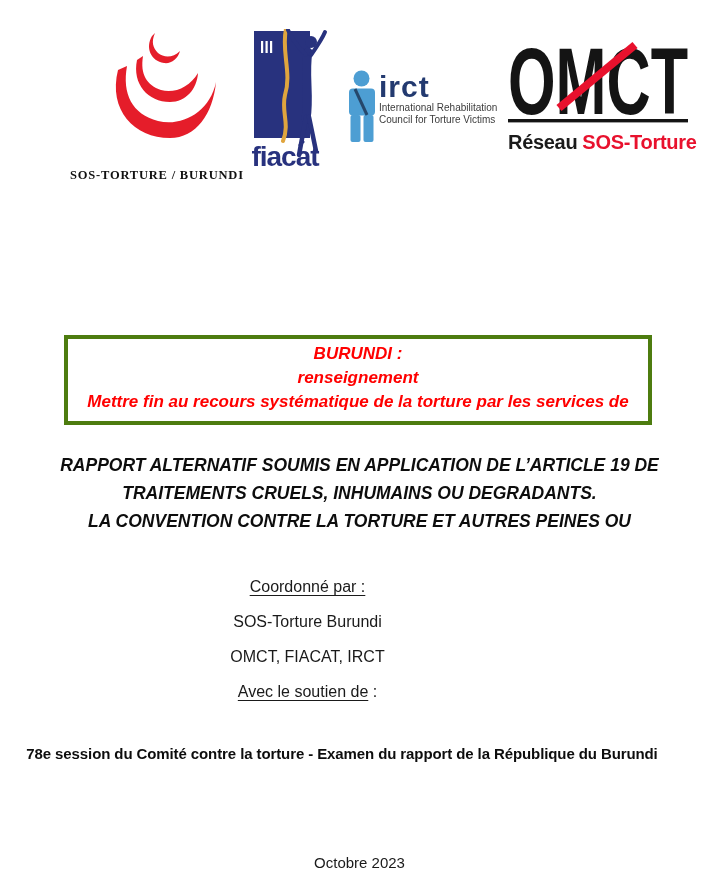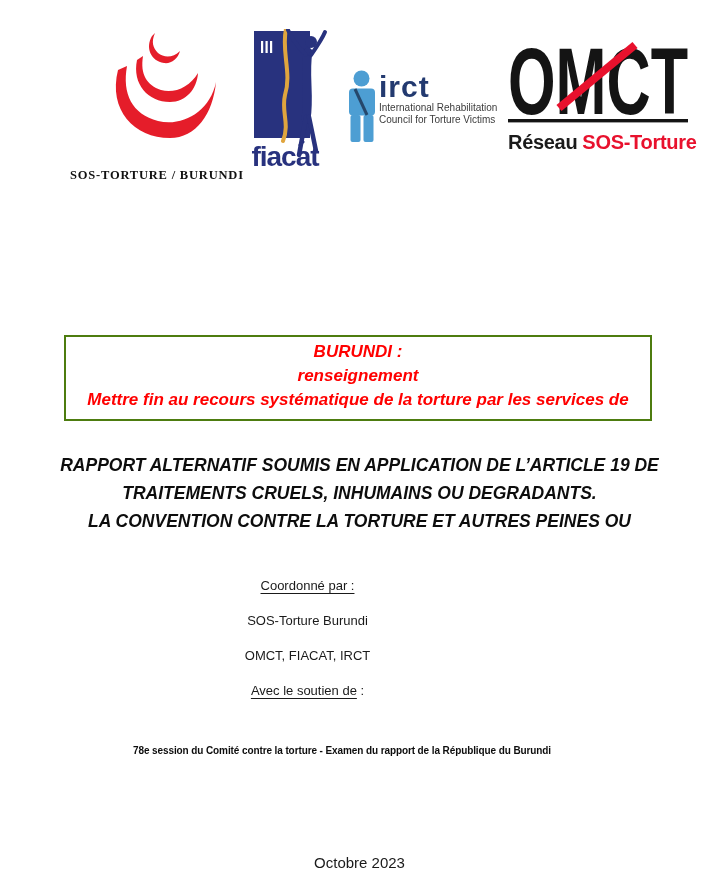--- a/index.html
+++ b/index.html
@@ -39,21 +39,21 @@
   }
   .irct-line { font-size: 10px; color: #3c3c3c; line-height: 12px; }
 
   .omct-logo { position: absolute; left: 508px; top: 36px; width: 184px; }
   .omct-sub { margin-top: 3px; font-size: 20px; font-weight: bold; letter-spacing: -0.3px; white-space: nowrap; color: #1a1a1a; }
   .omct-sub .omct-red { color: #e8112d; margin-left: 5px; }
 
   
   .banner {
     position: absolute; left: 64px; top: 335px; width: 588px;
-    border: 2px solid #4d7c0f;
+    border: 4px solid #4d7c0f;
     padding: 3px 10px 7px 10px;
     text-align: center;
     font-style: italic;
     font-weight: bold;
     font-size: 17px;
     line-height: 24px;
     color: #ff0000;
   }
 
   
@@ -61,28 +61,28 @@
     position: absolute; left: 60px; top: 451px; width: 599px;
     text-align: center;
     font-style: italic;
     font-weight: bold;
     font-size: 17.5px;
     line-height: 28px;
     color: #0d0d0d;
   }
 
   
-  .credits { position: absolute; left: 0; top: 578px; width: 615px; text-align: center; font-size: 13px; color: #1a1a1a; }
+  .credits { position: absolute; left: 0; top: 578px; width: 615px; text-align: center; font-size: 16px; color: #1a1a1a; }
   .credits .line { height: 18px; margin-bottom: 17px; }
   .underl { text-decoration: underline; text-underline-offset: 3px; }
 
   
   .session-line {
     position: absolute; left: 0; top: 745px; width: 684px;
-    text-align: center; font-weight: bold; font-size: 10px; color: #0d0d0d;
+    text-align: center; font-weight: bold; font-size: 15px; color: #0d0d0d;
     letter-spacing: -0.1px;
   }
   .date-line {
     position: absolute; left: 0; top: 854px; width: 719px;
     text-align: center; font-size: 15px; color: #1a1a1a;
   }
 
   svg text { font-family: "Liberation Sans", sans-serif; }
 </style>
 </head>

